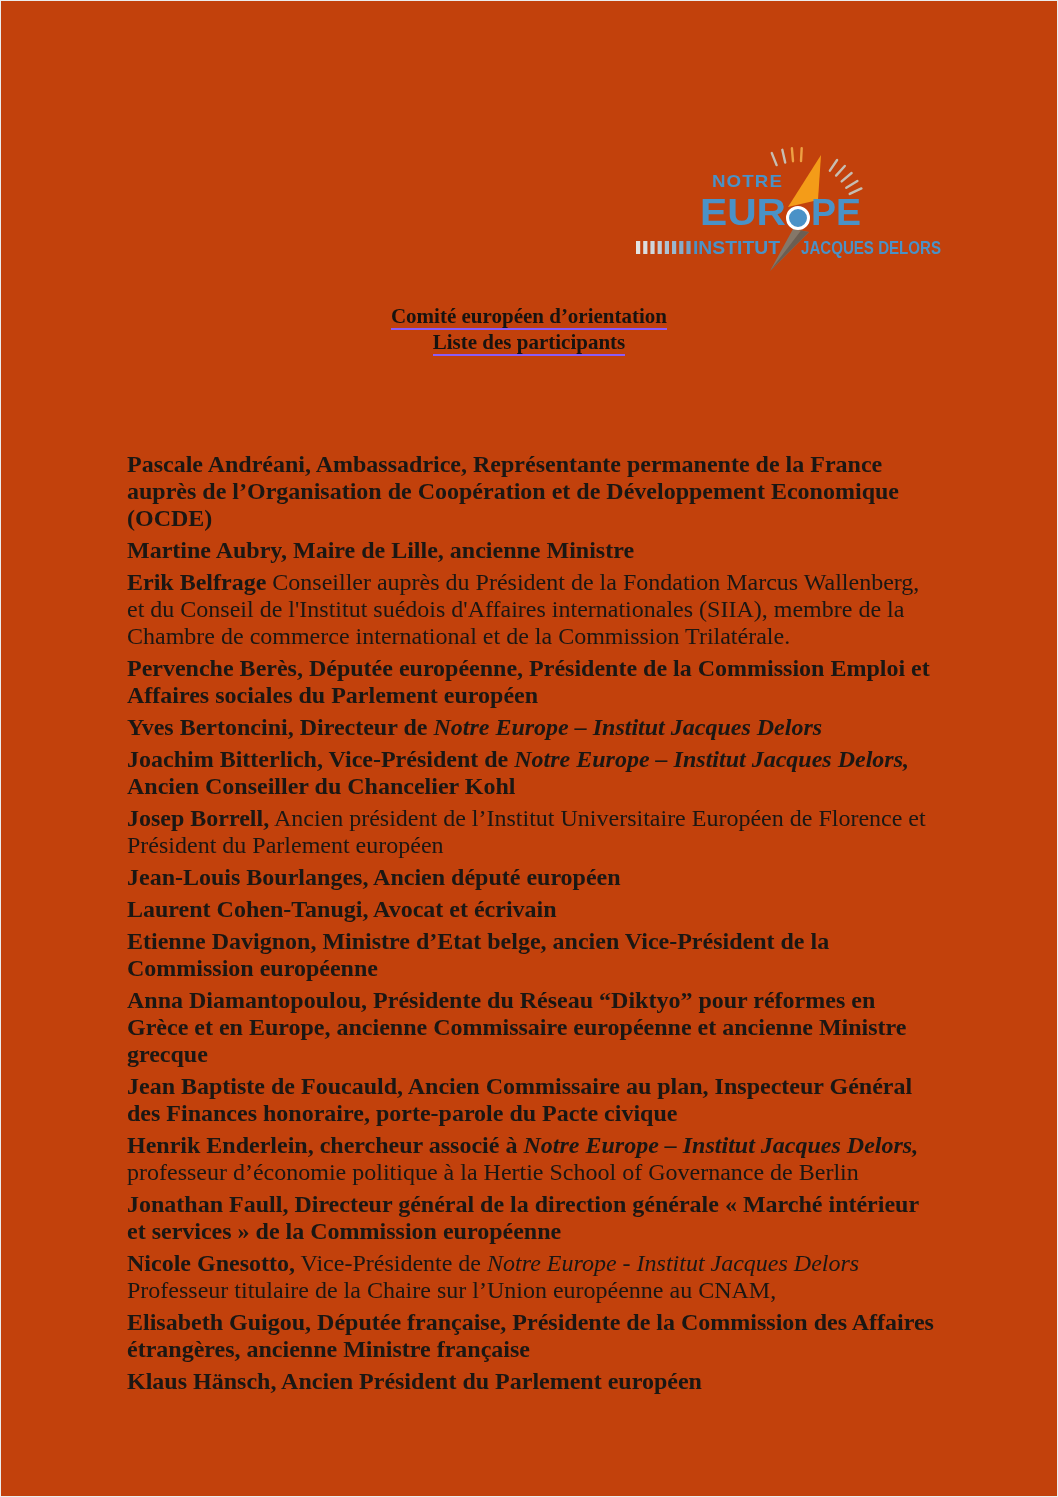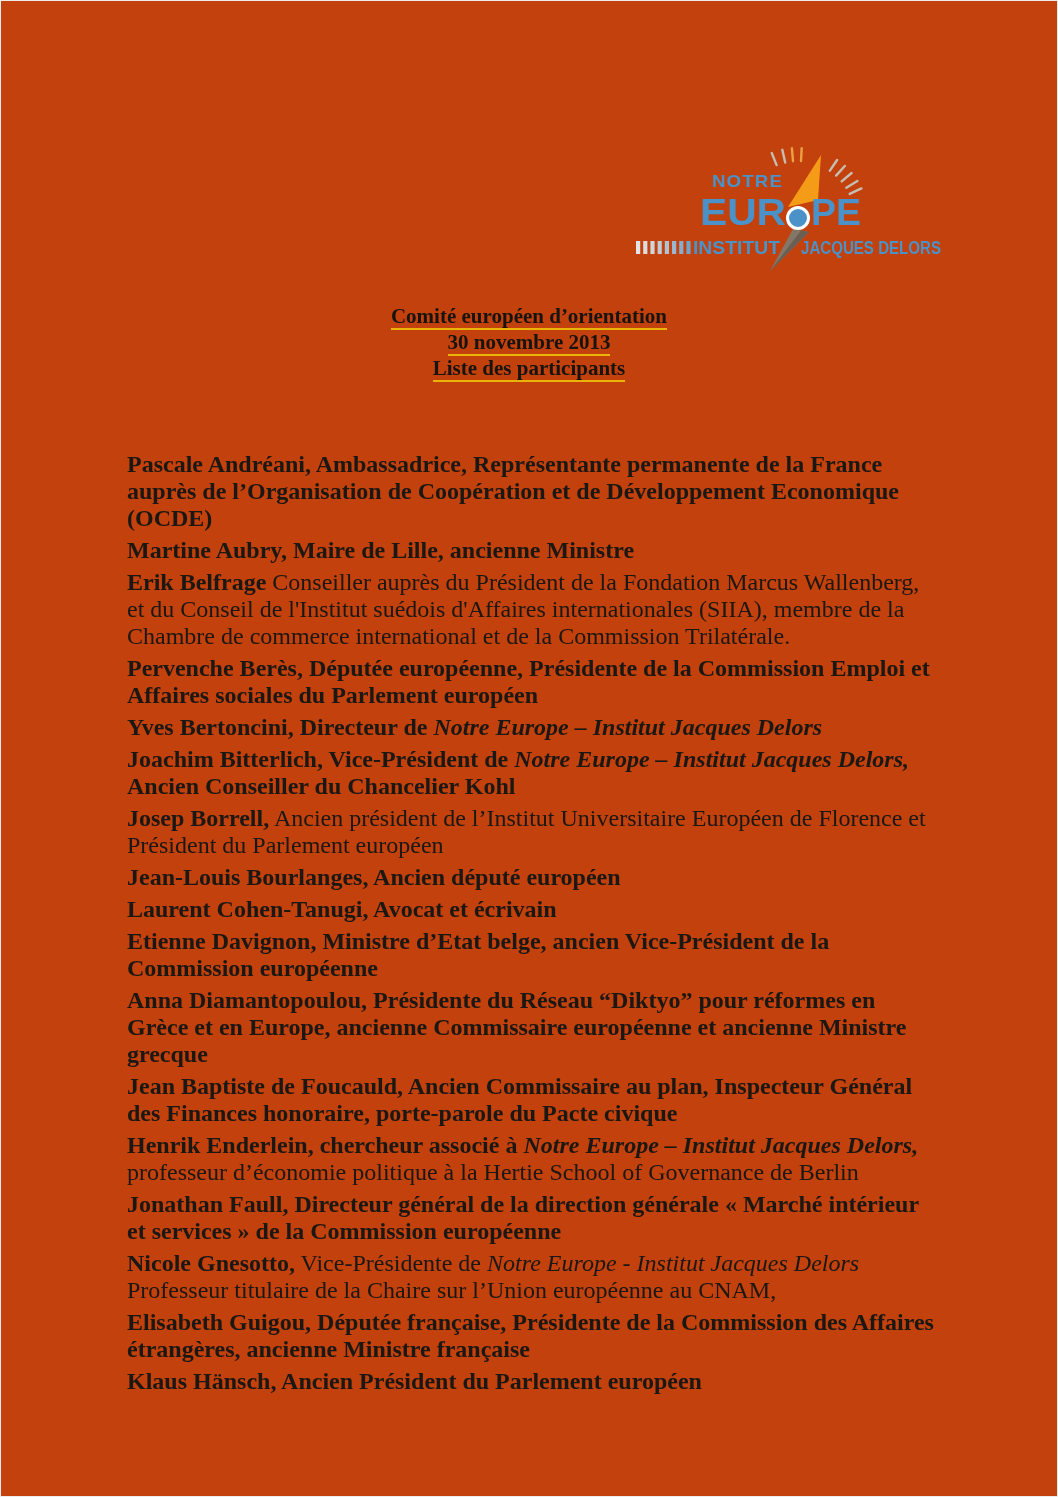--- a/index.html
+++ b/index.html
@@ -31,21 +31,21 @@
     position:absolute;
     top:303px;
     left:0;
     width:1058px;
     text-align:center;
     font-weight:bold;
     font-size:21px;
     line-height:26px;
     color:#17130f;
   }
-  .title-block .tl{border-bottom:2px solid #eab308;}
+  .title-block .tl{border-bottom:2px solid #8b5cf6;}
   .participants{
     position:absolute;
     left:127px;
     top:451px;
     width:812px;
     font-size:24px;
     line-height:27px;
     color:#1b1713;
   }
   .entry{margin:0 0 5px 0;}
@@ -92,21 +92,20 @@
       <rect x="39" y="99" width="4.2" height="13" fill="#9ab7cf"></rect>
       <rect x="46.2" y="99" width="4.2" height="13" fill="#87adcb"></rect>
       <rect x="53.4" y="99" width="4.2" height="13" fill="#74a3c8"></rect>
     </g>
     <text class="t-inst" x="60" y="112" textLength="87" lengthAdjust="spacingAndGlyphs">INSTITUT</text>
     <text class="t-jd" x="168" y="112" textLength="140" lengthAdjust="spacingAndGlyphs">JACQUES DELORS</text>
   </svg>
 
   <div class="title-block">
     <div><span class="tl">Comité européen d’orientation</span></div>
-    <div><span class="tl">30 novembre 2013</span></div>
     <div><span class="tl">Liste des participants</span></div>
   </div>
 
   <div class="participants">
       <p class="entry"><span class="seg-b">Pascale Andréani</span><span class="seg-b">, Ambassadrice, Représentante permanente de la France auprès de l’Organisation de Coopération et de Développement Economique (OCDE)</span></p>
       <p class="entry"><span class="seg-b">Martine Aubry</span><span class="seg-b">, Maire de Lille, ancienne Ministre</span></p>
       <p class="entry"><span class="seg-b">Erik Belfrage</span><span class="seg-r"> Conseiller auprès du Président de la Fondation Marcus Wallenberg, et du Conseil de l'Institut suédois d'Affaires internationales (SIIA), membre de la Chambre de commerce international et de la Commission Trilatérale.</span></p>
       <p class="entry"><span class="seg-b">Pervenche Berès</span><span class="seg-b">, Députée européenne, Présidente de la Commission Emploi et Affaires sociales du Parlement européen</span></p>
       <p class="entry"><span class="seg-b">Yves Bertoncini</span><span class="seg-b">, Directeur de </span><span class="seg-bi">Notre Europe – Institut Jacques Delors</span></p>
       <p class="entry"><span class="seg-b">Joachim Bitterlich</span><span class="seg-b">, Vice-Président de </span><span class="seg-bi">Notre Europe – Institut Jacques Delors,</span><span class="seg-b"> Ancien Conseiller du Chancelier Kohl</span></p>

